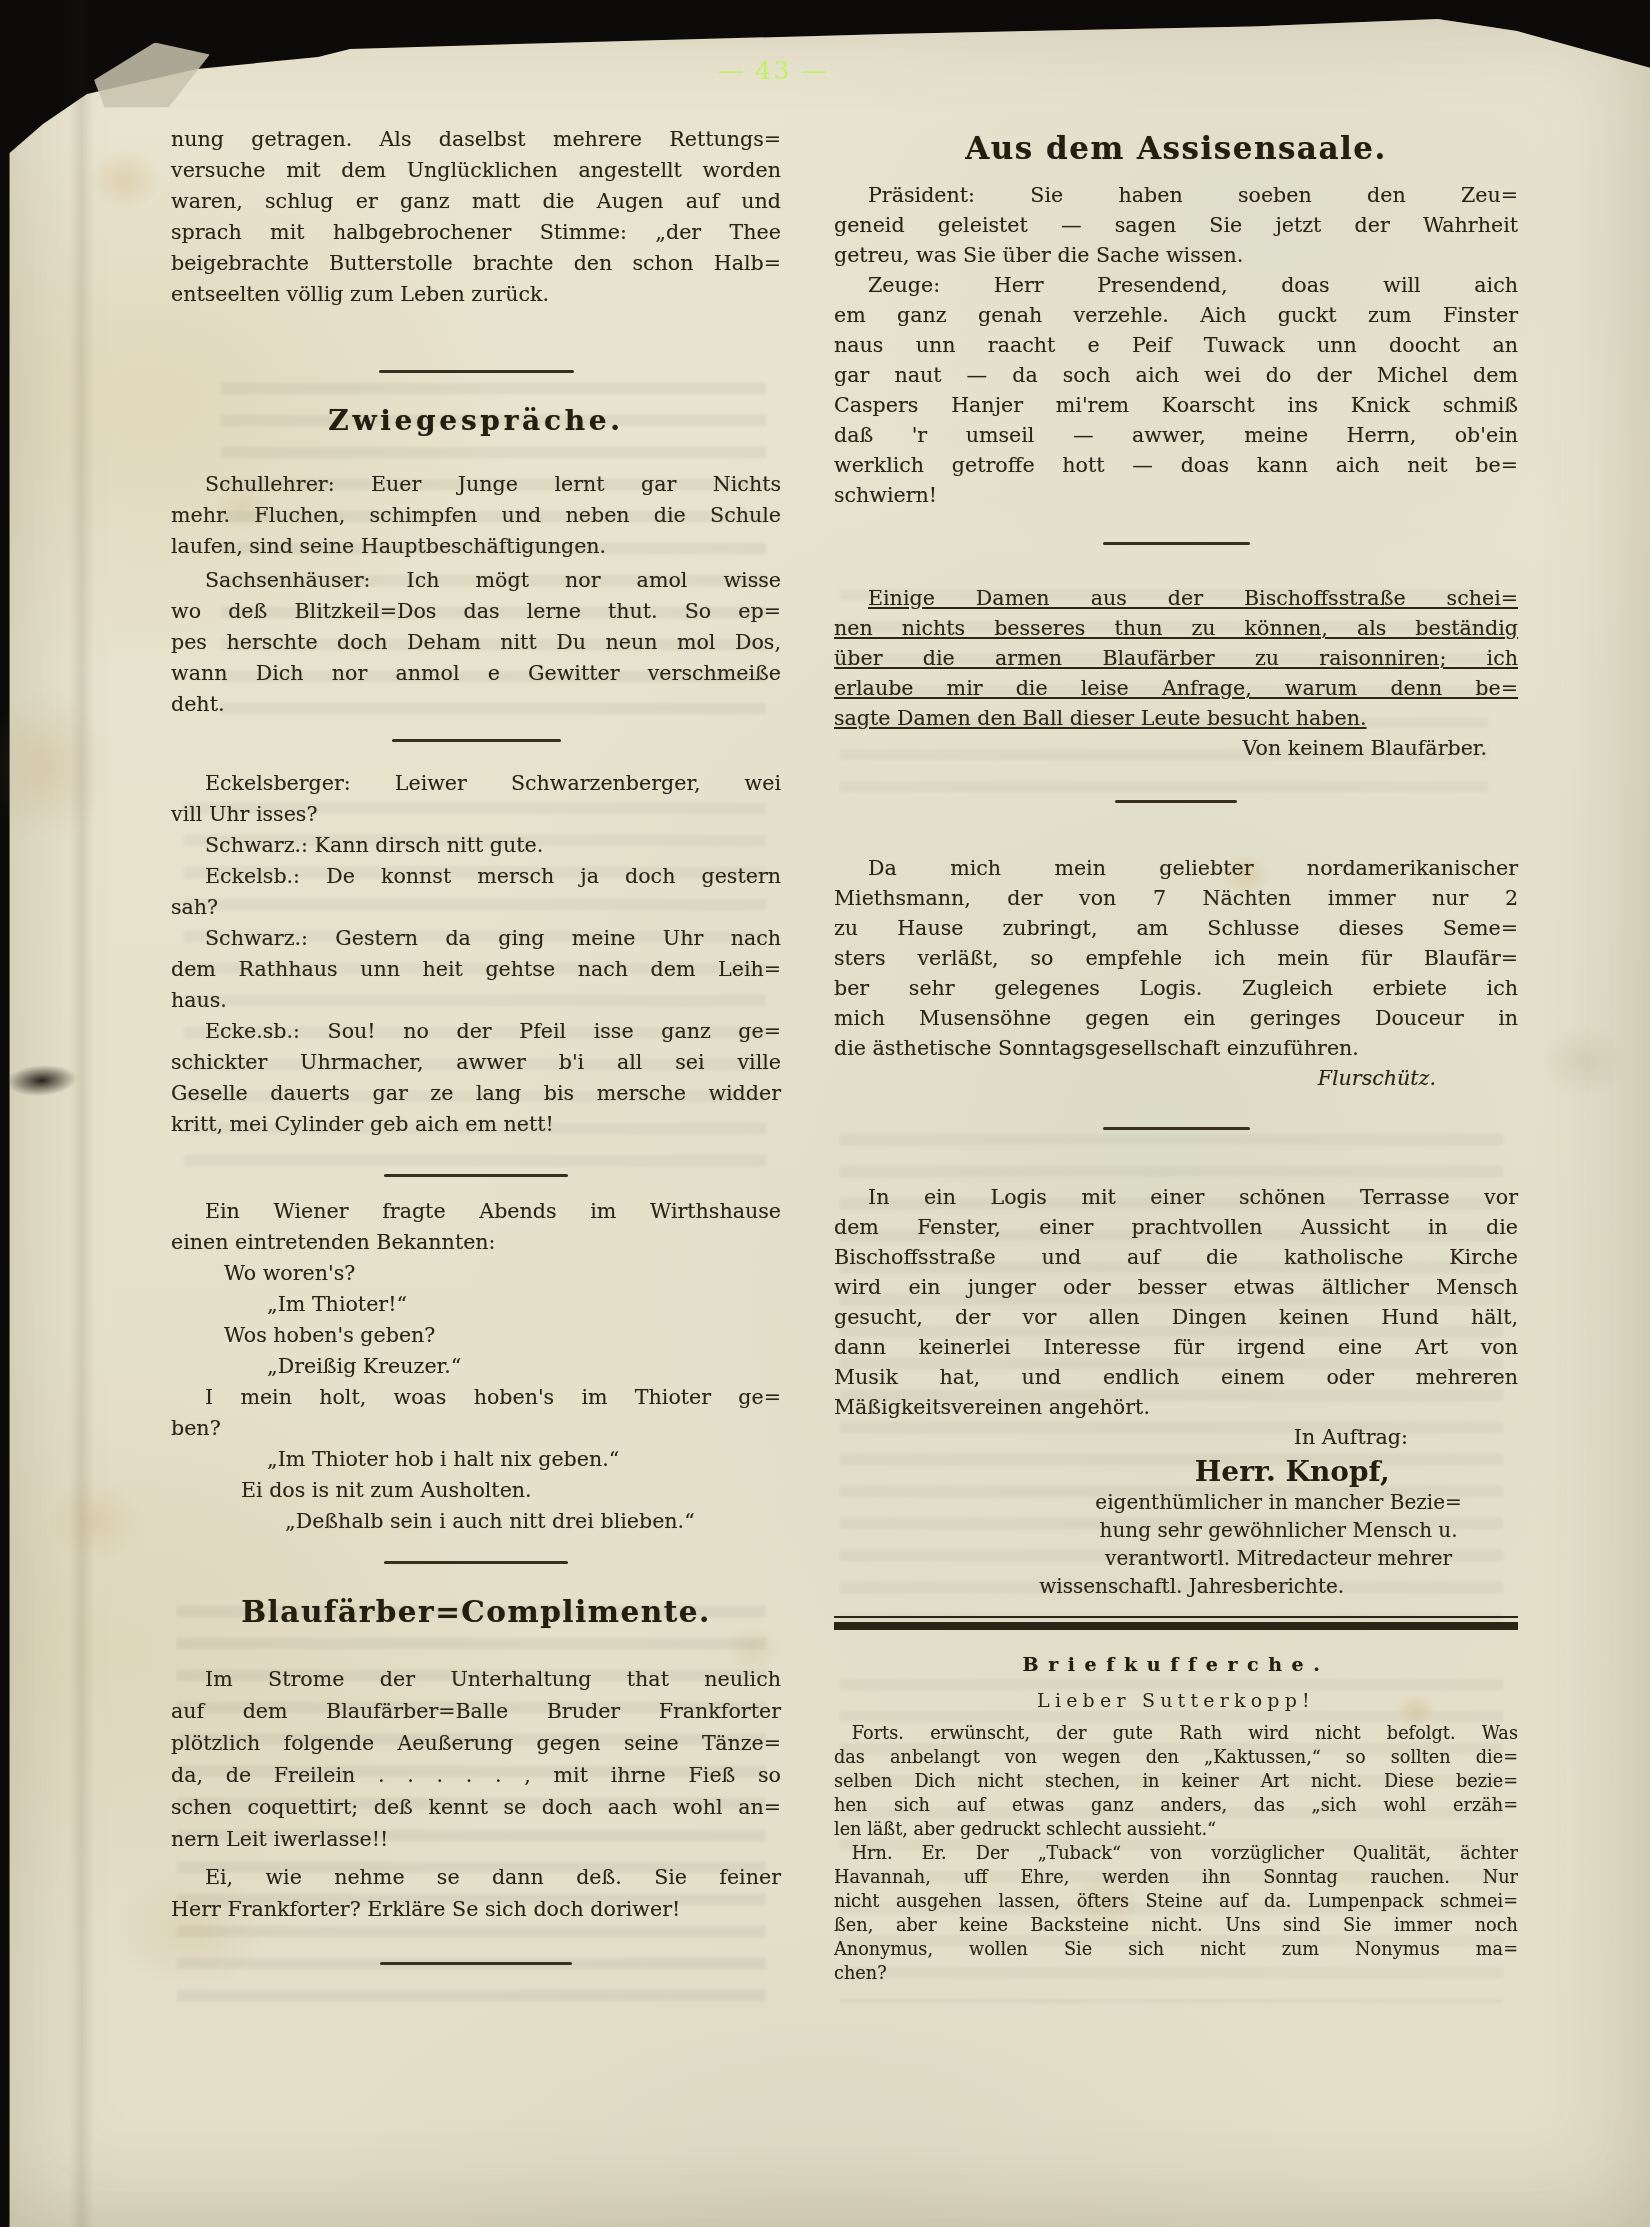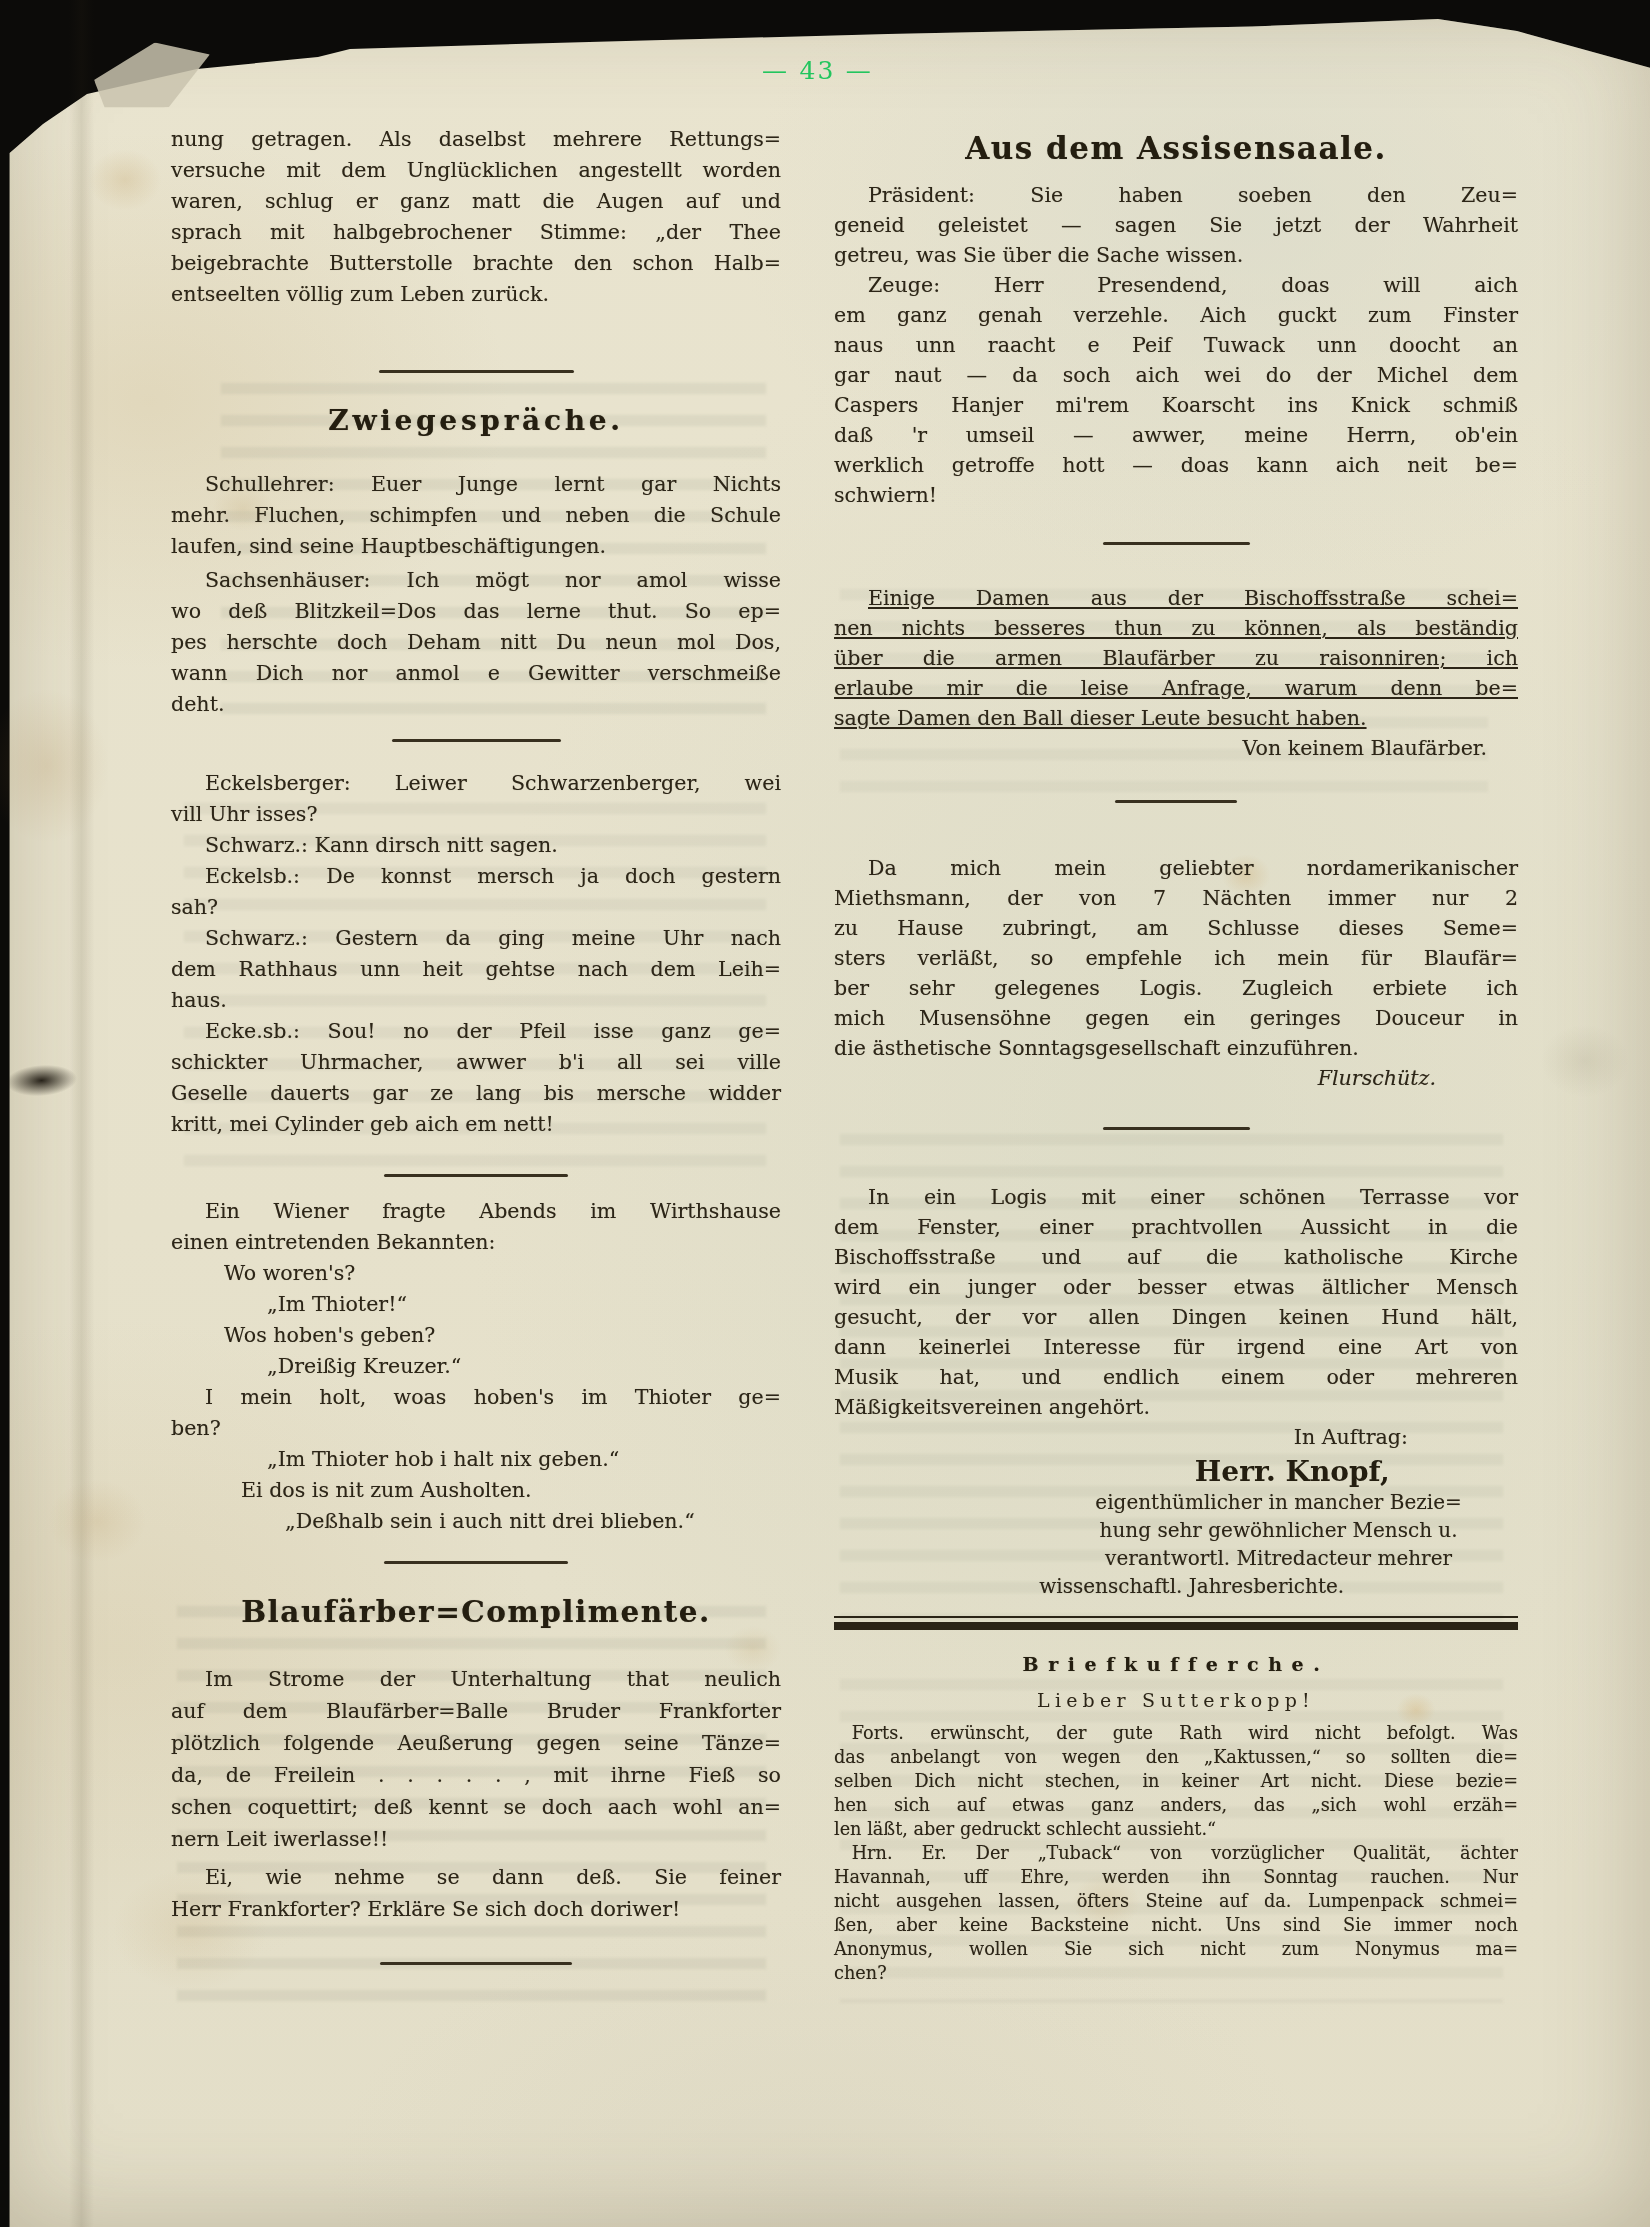--- a/index.html
+++ b/index.html
@@ -35,22 +35,22 @@
       radial-gradient(63px 52px at 1585px 1061px, rgba(121,111,81,.12), transparent 70%),
       radial-gradient(44px 33px at 243px 508px, rgba(170,132,66,.13), transparent 70%);
   }
   .fold { position:absolute; left:69px; top:0; width:25px; height:100%;
           background:linear-gradient(90deg, transparent, rgba(58,48,28,.11), transparent); }
   .crease { position:absolute; left:5.9px; top:1065px; width:71px; height:31px; transform:rotate(-4deg);
             background:radial-gradient(closest-side, rgba(24,19,11,.92), rgba(24,19,11,0)); }
   .ghost { position:absolute; pointer-events:none; filter:blur(1.5px);
            background:repeating-linear-gradient(180deg, rgba(122,126,106,.11) 0 11px, transparent 11px 32px); }
 
-  .pagenum { position:absolute; left:718px; top:56px; width:155px; text-align:right;
-             font-size:25px; letter-spacing:2.2px; color:#22c55e; }
+  .pagenum { position:absolute; left:718px; top:56px; width:155px; text-align:left;
+             font-size:25px; letter-spacing:2.2px; color:#bef264; }
 
   .col { position:absolute; }
   .col-left  { left:171px; top:124px;  width:610px; }
   .col-right { left:834px; top:129px; width:684px; }
 
   .lines, .sline { font-size:20.6px; line-height:31px; text-shadow:0 0 0.7px rgba(44,37,23,.35); }
   .tl { text-align:justify; text-align-last:justify; white-space:normal; }
   .lines .tl:last-child { text-align-last:left; }
   .ind .tl:first-child { text-indent:34px; }
   .ind2 .tl:first-child { text-indent:17.7px; }
@@ -121,21 +121,21 @@
         <div class="tl">wann Dich nor anmol e Gewitter verschmeiße</div>
         <div class="tl">deht.</div>
       </div>
 
     <div class="rule" style="width:169px; margin-top:19px;"></div>
 
     <div class="lines ind" style="margin-top:26.5px;">
         <div class="tl">Eckelsberger: Leiwer Schwarzenberger, wei</div>
         <div class="tl">vill Uhr isses?</div>
       </div>
-    <div class="sline" style="text-indent:34px;">Schwarz.: Kann dirsch nitt sagen.</div>
+    <div class="sline" style="text-indent:34px;">Schwarz.: Kann dirsch nitt gute.</div>
     <div class="lines ind">
         <div class="tl">Eckelsb.: De konnst mersch ja doch gestern</div>
         <div class="tl">sah?</div>
       </div>
     <div class="lines ind">
         <div class="tl">Schwarz.: Gestern da ging meine Uhr nach</div>
         <div class="tl">dem Rathhaus unn heit gehtse nach dem Leih=</div>
         <div class="tl">haus.</div>
       </div>
     <div class="lines ind">

